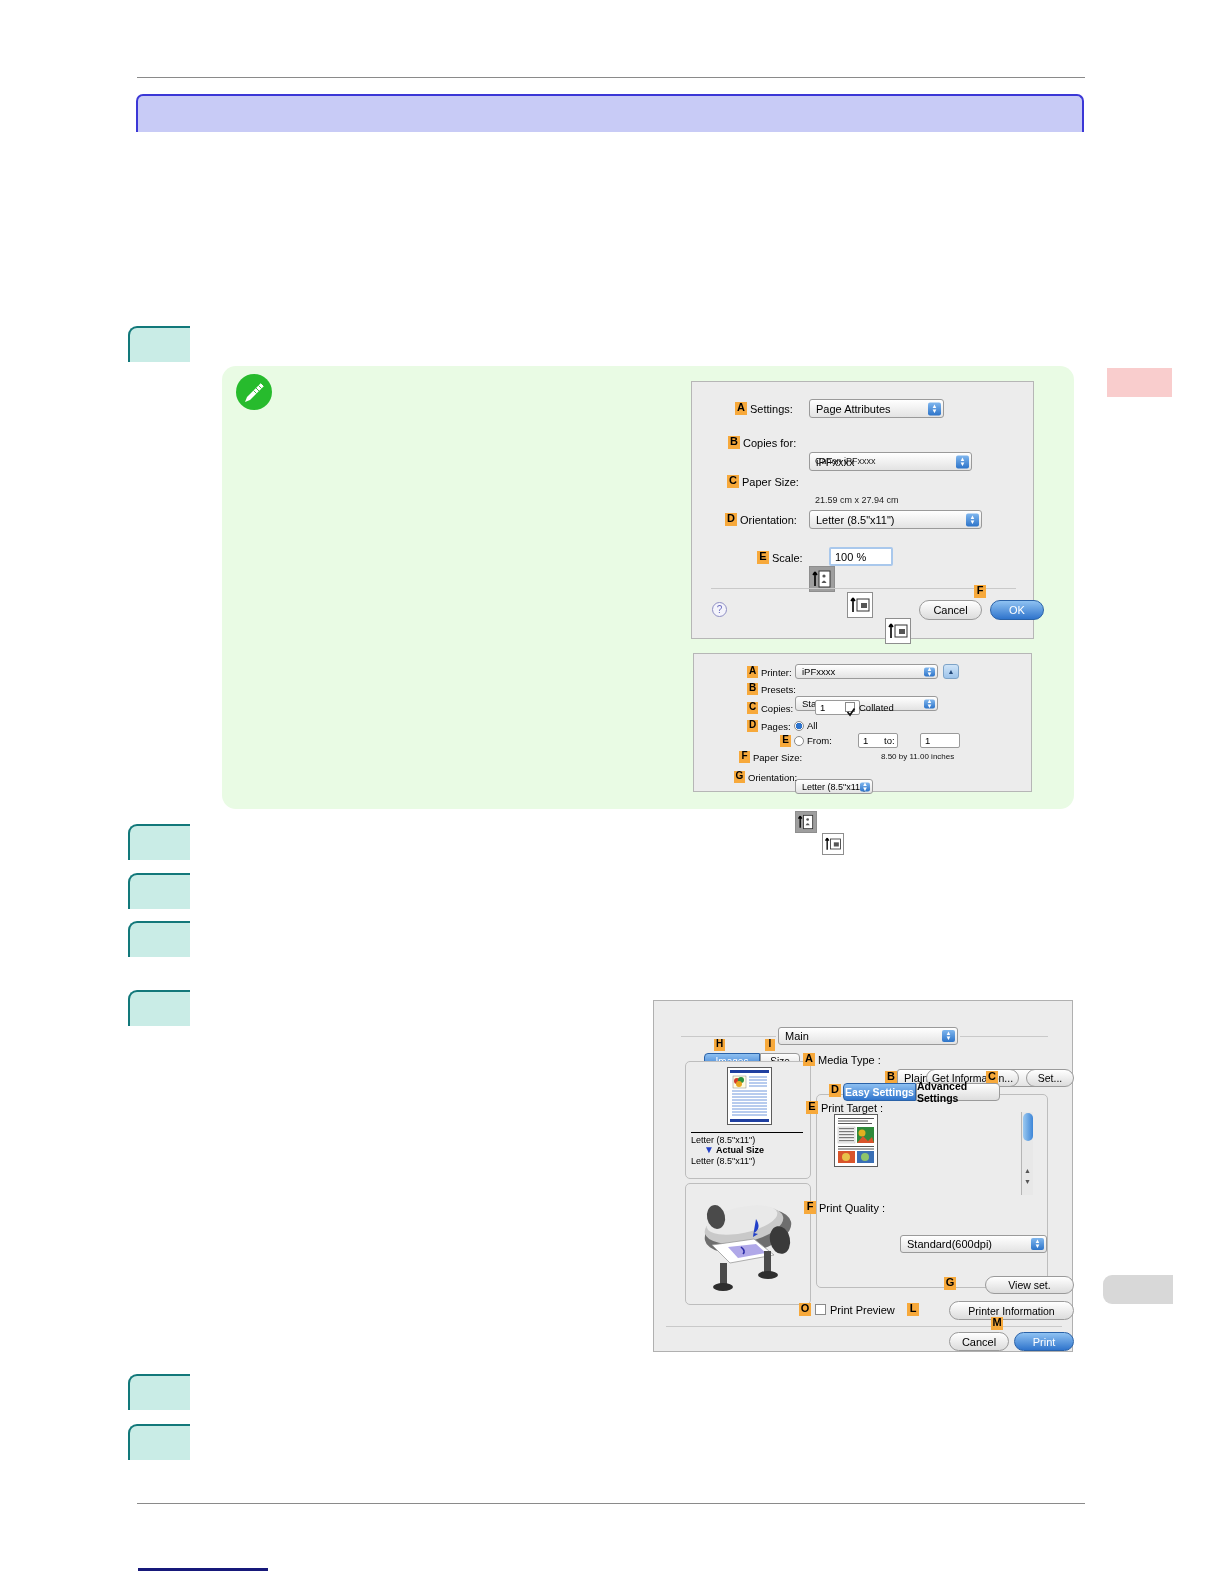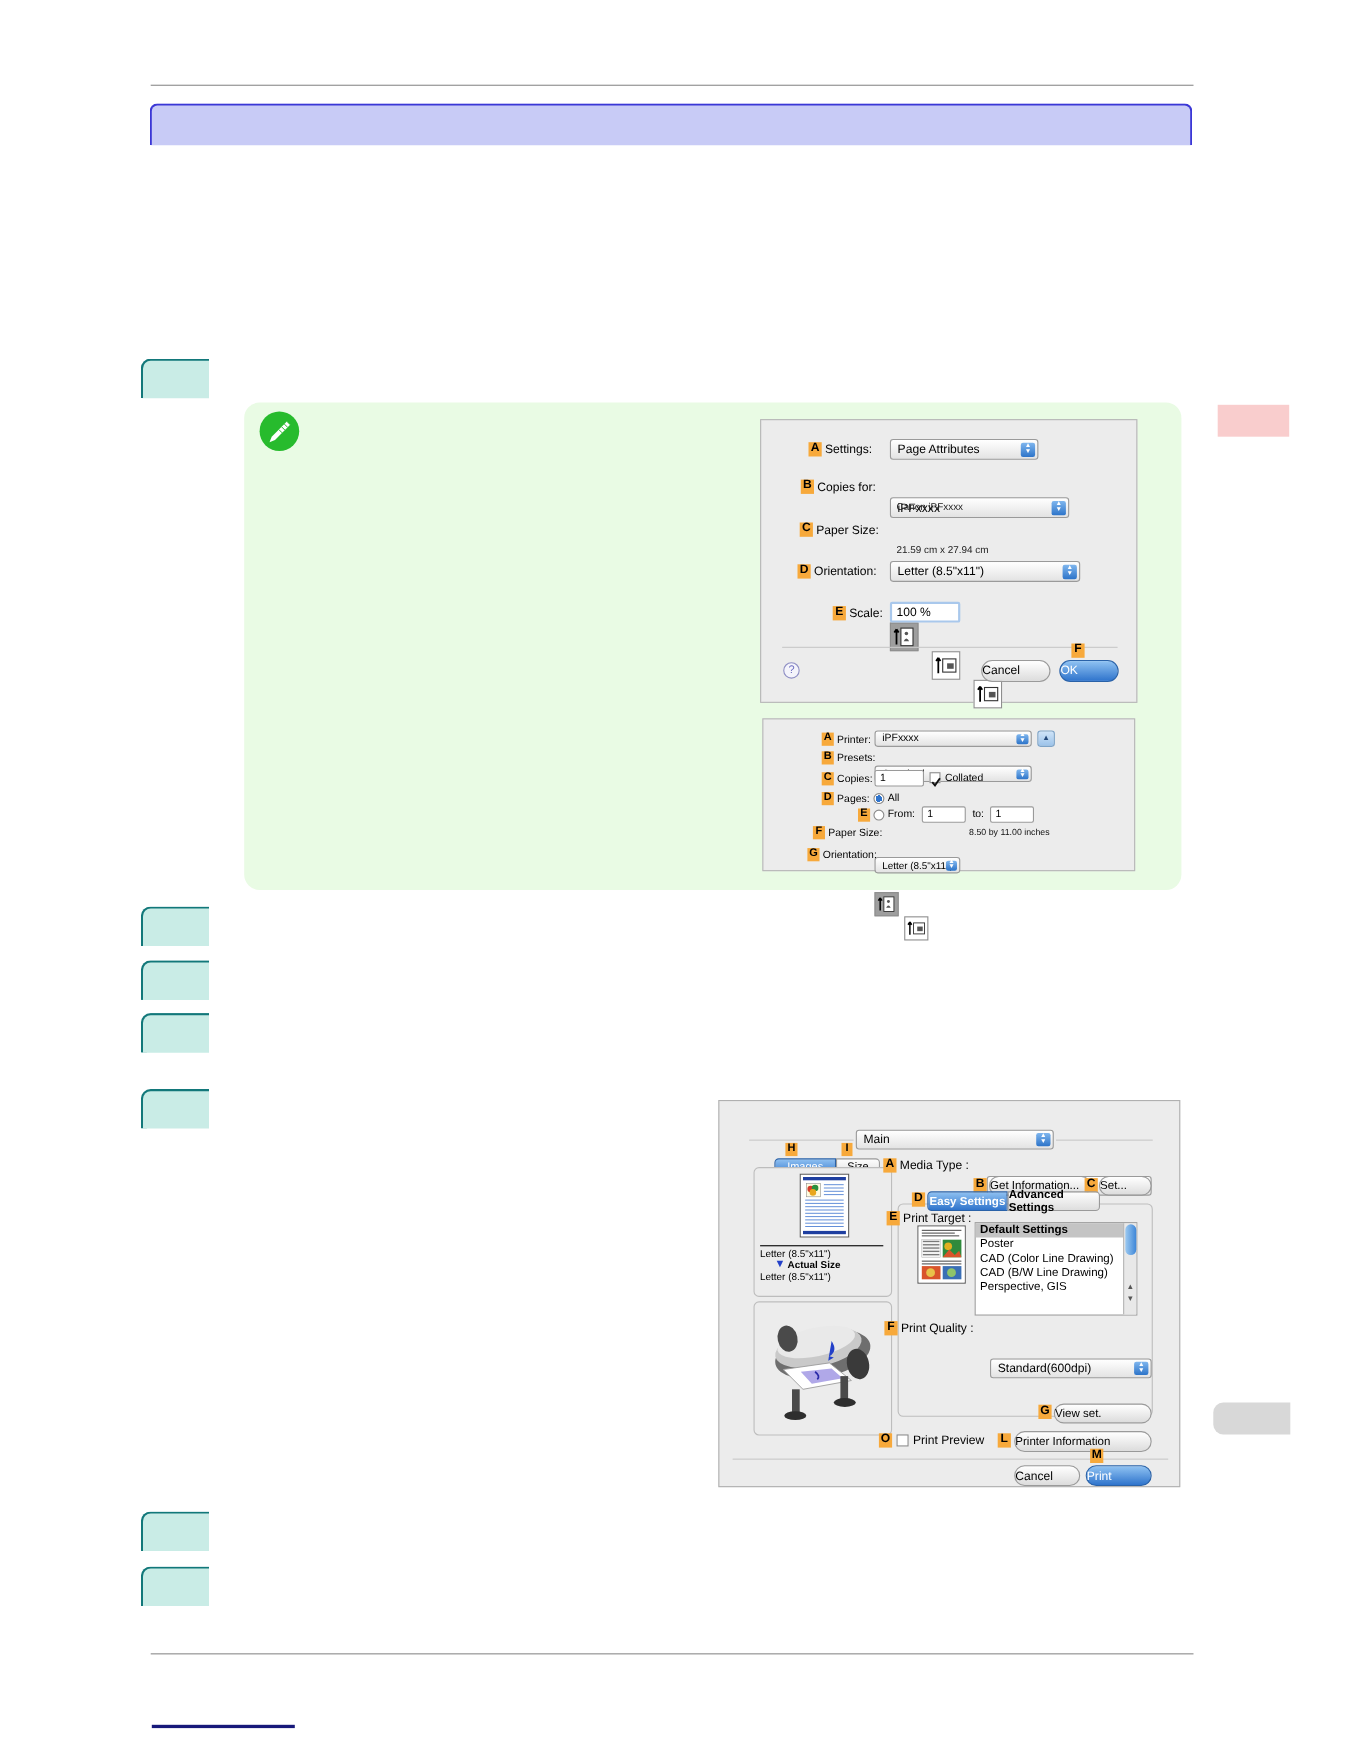--- a/index.html
+++ b/index.html
@@ -62,26 +62,27 @@
     width:13px;height:calc(100% - 4px);
     background:linear-gradient(#7fb6ee,#2d74c9);
     border-radius:2px;
     display:flex;flex-direction:column;align-items:center;justify-content:center;
     color:#fff;font-size:6px;line-height:5px;
   }
   .txtfield{
     background:#fff;border:1px solid #9a9a9a;box-sizing:border-box;
     font-size:11px;color:#000;display:flex;align-items:center;padding-left:4px;
     border-radius:2px;
+    margin-left:20px;
   }
   .txtfield.focus{border:2px solid #a9c8ec;}
   .capsule{
     background:linear-gradient(#ffffff,#dcdcdc);
     border:1px solid #9a9a9a;border-radius:11px;box-sizing:border-box;
-    font-size:11px;color:#000;display:flex;align-items:center;
+    font-size:11px;color:#000;display:flex;align-items:center;justify-content:center;margin-left:27px;
   }
   .capsule.blue{
     background:linear-gradient(#8fc2f2,#2f74cc);
     border:1px solid #2a62a8;color:#fff;
   }
   .orient-btn{
     width:26px;height:26px;background:#fff;border:1px solid #8e8e8e;
     box-sizing:border-box;position:relative;
   }
   .orient-btn.sel{background:#9e9e9e;}
@@ -406,27 +407,20 @@
       <g fill="#555">
           <rect x="3" y="31" width="36" height="1"></rect>
           <rect x="3" y="33.5" width="36" height="1"></rect>
         </g>
       <rect x="3" y="36" width="17" height="12" fill="#d9542b"></rect>
       <circle cx="11" cy="42" r="4" fill="#e8c24a"></circle>
       <rect x="22" y="36" width="17" height="12" fill="#3a6fb5"></rect>
       <circle cx="30" cy="42" r="4" fill="#8fc46a"></circle>
     </svg>
   </div>
-  <div class="abs whitebox" style="left:232px;top:110px;width:148px;height:85px;">
-    <div class="listrow sel">Default Settings</div>
-    <div class="listrow">Poster</div>
-    <div class="listrow">CAD (Color Line Drawing)</div>
-    <div class="listrow">CAD (B/W Line Drawing)</div>
-    <div class="listrow">Perspective, GIS</div>
-  </div>
   <div class="abs scrollbar" style="left:367px;top:111px;width:12px;height:83px;">
     <div class="scrollthumb" style="width:10px;height:28px;margin:1px;"></div>
     <div class="abs" style="left:2px;top:55px;font-size:7px;color:#555;">▲</div>
     <div class="abs" style="left:2px;top:66px;font-size:7px;color:#555;">▼</div>
   </div>
 
   <span class="abs badge" style="left:150px;top:200px;width:12px;height:13px;font-size:11px;">F</span>
   <span class="abs lbl" style="left:165px;top:201px;">Print Quality :</span>
   <div class="abs popup" style="left:246px;top:198px;width:147px;height:18px;">
     <span>Standard(600dpi)</span>

